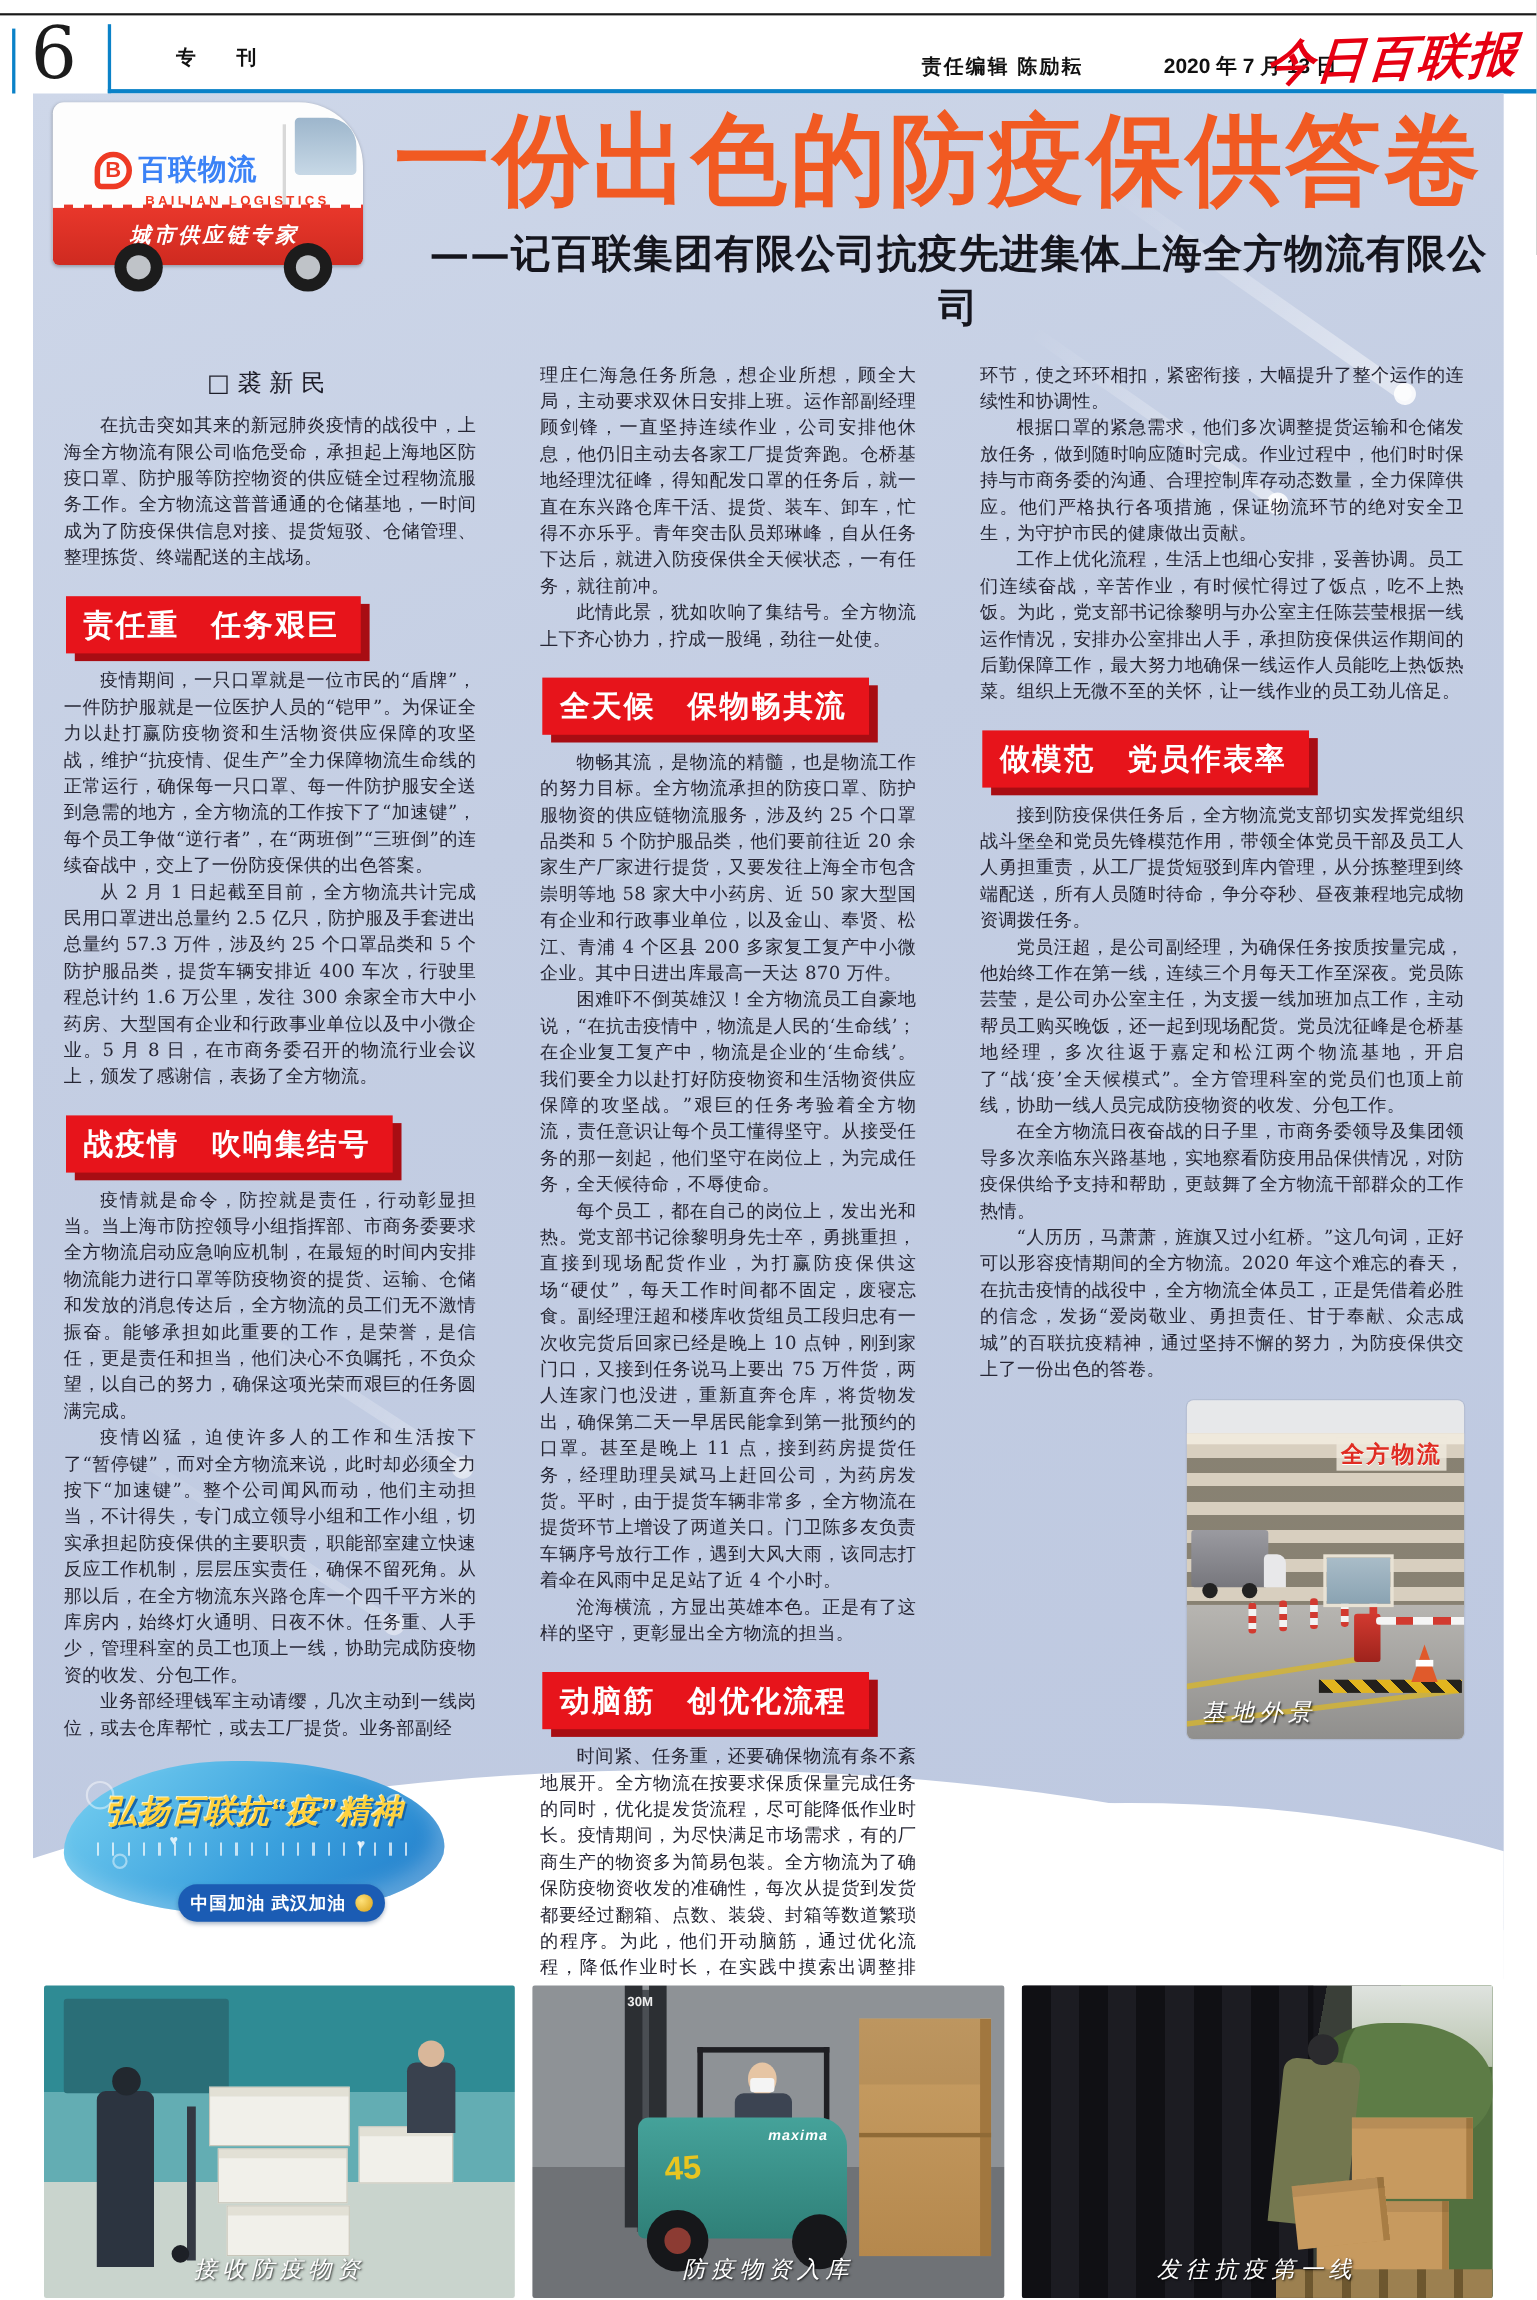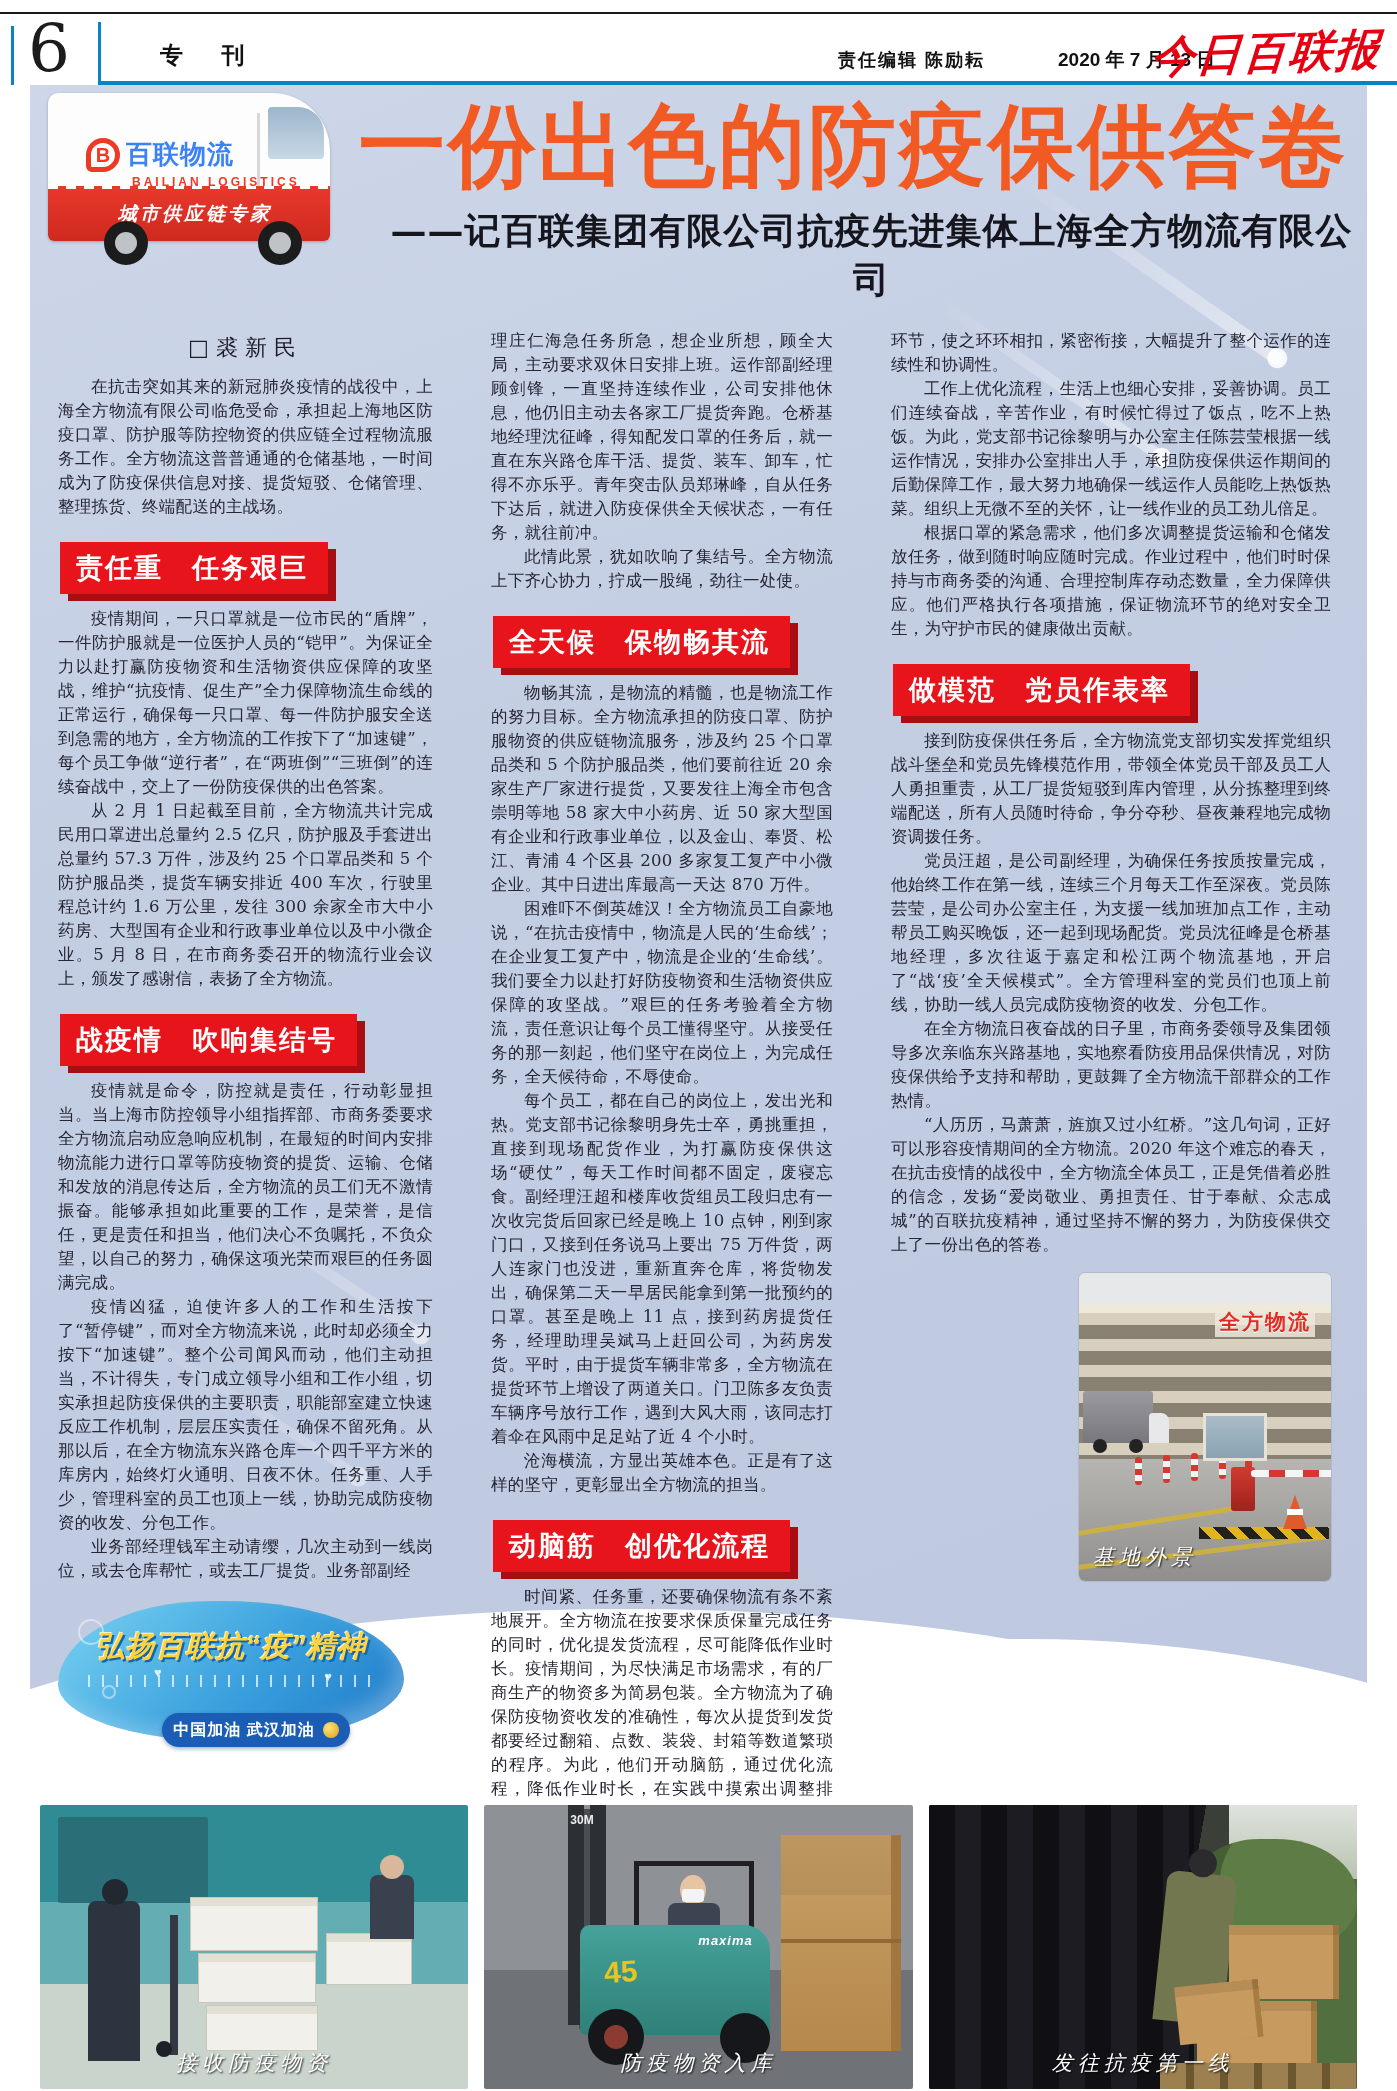--- a/index.html
+++ b/index.html
@@ -5,21 +5,21 @@
   * { margin:0; padding:0; box-sizing:border-box; }
   body { background:#888; font-family:"Liberation Sans", sans-serif; }
   .page { position:relative; width:1397px; height:2091px; background:#fff; margin:0 auto; overflow:hidden; }
 
   
   .hdr { position:relative; height:85px; background:#fff; }
   .hdr-topline { position:absolute; top:12px; left:0; right:0; height:2px; background:#1a1a1a; }
   .hdr-vbar1 { position:absolute; top:26px; left:11px; width:3px; height:59px; background:#0b82c8; }
   .hdr-vbar2 { position:absolute; top:22px; left:98px; width:3px; height:63px; background:#0b82c8; }
   .hdr-num { position:absolute; top:16px; left:28px; font-family:"DejaVu Serif", serif; font-size:66px; line-height:1; color:#1c1c1c; font-weight:400; }
-  .hdr-section { position:absolute; top:40px; left:160px; font-size:23px; letter-spacing:16px; color:#111; font-weight:600; }
+  .hdr-section { position:absolute; top:40px; left:160px; font-size:18px; letter-spacing:16px; color:#111; font-weight:600; }
   .hdr-editor { position:absolute; top:48px; left:838px; font-size:18px; font-weight:700; color:#111; letter-spacing:2px; }
   .hdr-date { position:absolute; top:47px; left:1058px; font-size:19px; font-weight:700; color:#111; }
   .hdr-brand { position:absolute; top:24px; right:16px; font-family:"DejaVu Serif", serif; font-style:italic; font-weight:700; font-size:44px; color:#e60012; transform:rotate(-2deg) skewX(-6deg); letter-spacing:2px; }
   .hdr-blueline { position:absolute; bottom:0; left:98px; right:0; height:4px; background:#0b82c8; }
 
   
   .content { position:relative; margin:0 30px; height:1714px; overflow:hidden;
     background:linear-gradient(160deg,#ced7e9 0%, #c4cee3 38%, #bdc8e0 100%); }
   .streak { position:absolute; border-radius:999px; z-index:1;
     background:linear-gradient(to right, rgba(255,255,255,0), rgba(255,255,255,.5)); }
@@ -246,22 +246,22 @@
         <p class="p">物畅其流，是物流的精髓，也是物流工作的努力目标。全方物流承担的防疫口罩、防护服物资的供应链物流服务，涉及约 25 个口罩品类和 5 个防护服品类，他们要前往近 20 余家生产厂家进行提货，又要发往上海全市包含崇明等地 58 家大中小药房、近 50 家大型国有企业和行政事业单位，以及金山、奉贤、松江、青浦 4 个区县 200 多家复工复产中小微企业。其中日进出库最高一天达 870 万件。</p>
         <p class="p">困难吓不倒英雄汉！全方物流员工自豪地说，“在抗击疫情中，物流是人民的‘生命线’；在企业复工复产中，物流是企业的‘生命线’。我们要全力以赴打好防疫物资和生活物资供应保障的攻坚战。”艰巨的任务考验着全方物流，责任意识让每个员工懂得坚守。从接受任务的那一刻起，他们坚守在岗位上，为完成任务，全天候待命，不辱使命。</p>
         <p class="p">每个员工，都在自己的岗位上，发出光和热。党支部书记徐黎明身先士卒，勇挑重担，直接到现场配货作业，为打赢防疫保供这场“硬仗”，每天工作时间都不固定，废寝忘食。副经理汪超和楼库收货组员工段归忠有一次收完货后回家已经是晚上 10 点钟，刚到家门口，又接到任务说马上要出 75 万件货，两人连家门也没进，重新直奔仓库，将货物发出，确保第二天一早居民能拿到第一批预约的口罩。甚至是晚上 11 点，接到药房提货任务，经理助理吴斌马上赶回公司，为药房发货。平时，由于提货车辆非常多，全方物流在提货环节上增设了两道关口。门卫陈多友负责车辆序号放行工作，遇到大风大雨，该同志打着伞在风雨中足足站了近 4 个小时。</p>
         <p class="p">沧海横流，方显出英雄本色。正是有了这样的坚守，更彰显出全方物流的担当。</p>
         <div class="sec"><span class="sec-h">动脑筋　创优化流程</span></div>
         <p class="p">时间紧、任务重，还要确保物流有条不紊地展开。全方物流在按要求保质保量完成任务的同时，优化提发货流程，尽可能降低作业时长。疫情期间，为尽快满足市场需求，有的厂商生产的物资多为简易包装。全方物流为了确保防疫物资收发的准确性，每次从提货到发货都要经过翻箱、点数、装袋、封箱等数道繁琐的程序。为此，他们开动脑筋，通过优化流程，降低作业时长，在实践中摸索出调整排班、物料摆放、提发货动线等方式，重组了卸车、验收、搬运、堆码、复核、装车等仓库作业</p>
       </div>
 
       <div class="col">
         <p class="p cont">环节，使之环环相扣，紧密衔接，大幅提升了整个运作的连续性和协调性。</p>
+        <p class="p">根据口罩的紧急需求，他们多次调整提货运输和仓储发放任务，做到随时响应随时完成。作业过程中，他们时时保持与市商务委的沟通、合理控制库存动态数量，全力保障供应。他们严格执行各项措施，保证物流环节的绝对安全卫生，为守护市民的健康做出贡献。</p>
         <p class="p">工作上优化流程，生活上也细心安排，妥善协调。员工们连续奋战，辛苦作业，有时候忙得过了饭点，吃不上热饭。为此，党支部书记徐黎明与办公室主任陈芸莹根据一线运作情况，安排办公室排出人手，承担防疫保供运作期间的后勤保障工作，最大努力地确保一线运作人员能吃上热饭热菜。组织上无微不至的关怀，让一线作业的员工劲儿倍足。</p>
-        <p class="p">根据口罩的紧急需求，他们多次调整提货运输和仓储发放任务，做到随时响应随时完成。作业过程中，他们时时保持与市商务委的沟通、合理控制库存动态数量，全力保障供应。他们严格执行各项措施，保证物流环节的绝对安全卫生，为守护市民的健康做出贡献。</p>
         <div class="sec"><span class="sec-h">做模范　党员作表率</span></div>
         <p class="p">接到防疫保供任务后，全方物流党支部切实发挥党组织战斗堡垒和党员先锋模范作用，带领全体党员干部及员工人人勇担重责，从工厂提货短驳到库内管理，从分拣整理到终端配送，所有人员随时待命，争分夺秒、昼夜兼程地完成物资调拨任务。</p>
         <p class="p">党员汪超，是公司副经理，为确保任务按质按量完成，他始终工作在第一线，连续三个月每天工作至深夜。党员陈芸莹，是公司办公室主任，为支援一线加班加点工作，主动帮员工购买晚饭，还一起到现场配货。党员沈征峰是仓桥基地经理，多次往返于嘉定和松江两个物流基地，开启了“战‘疫’全天候模式”。全方管理科室的党员们也顶上前线，协助一线人员完成防疫物资的收发、分包工作。</p>
         <p class="p">在全方物流日夜奋战的日子里，市商务委领导及集团领导多次亲临东兴路基地，实地察看防疫用品保供情况，对防疫保供给予支持和帮助，更鼓舞了全方物流干部群众的工作热情。</p>
         <p class="p">“人历历，马萧萧，旌旗又过小红桥。”这几句词，正好可以形容疫情期间的全方物流。2020 年这个难忘的春天，在抗击疫情的战役中，全方物流全体员工，正是凭借着必胜的信念，发扬“爱岗敬业、勇担责任、甘于奉献、众志成城”的百联抗疫精神，通过坚持不懈的努力，为防疫保供交上了一份出色的答卷。</p>
 
         <div class="base-photo">
           <div class="bp-building"></div>
           <div class="bp-sign">全方物流</div>
           <div class="bp-door"></div>

